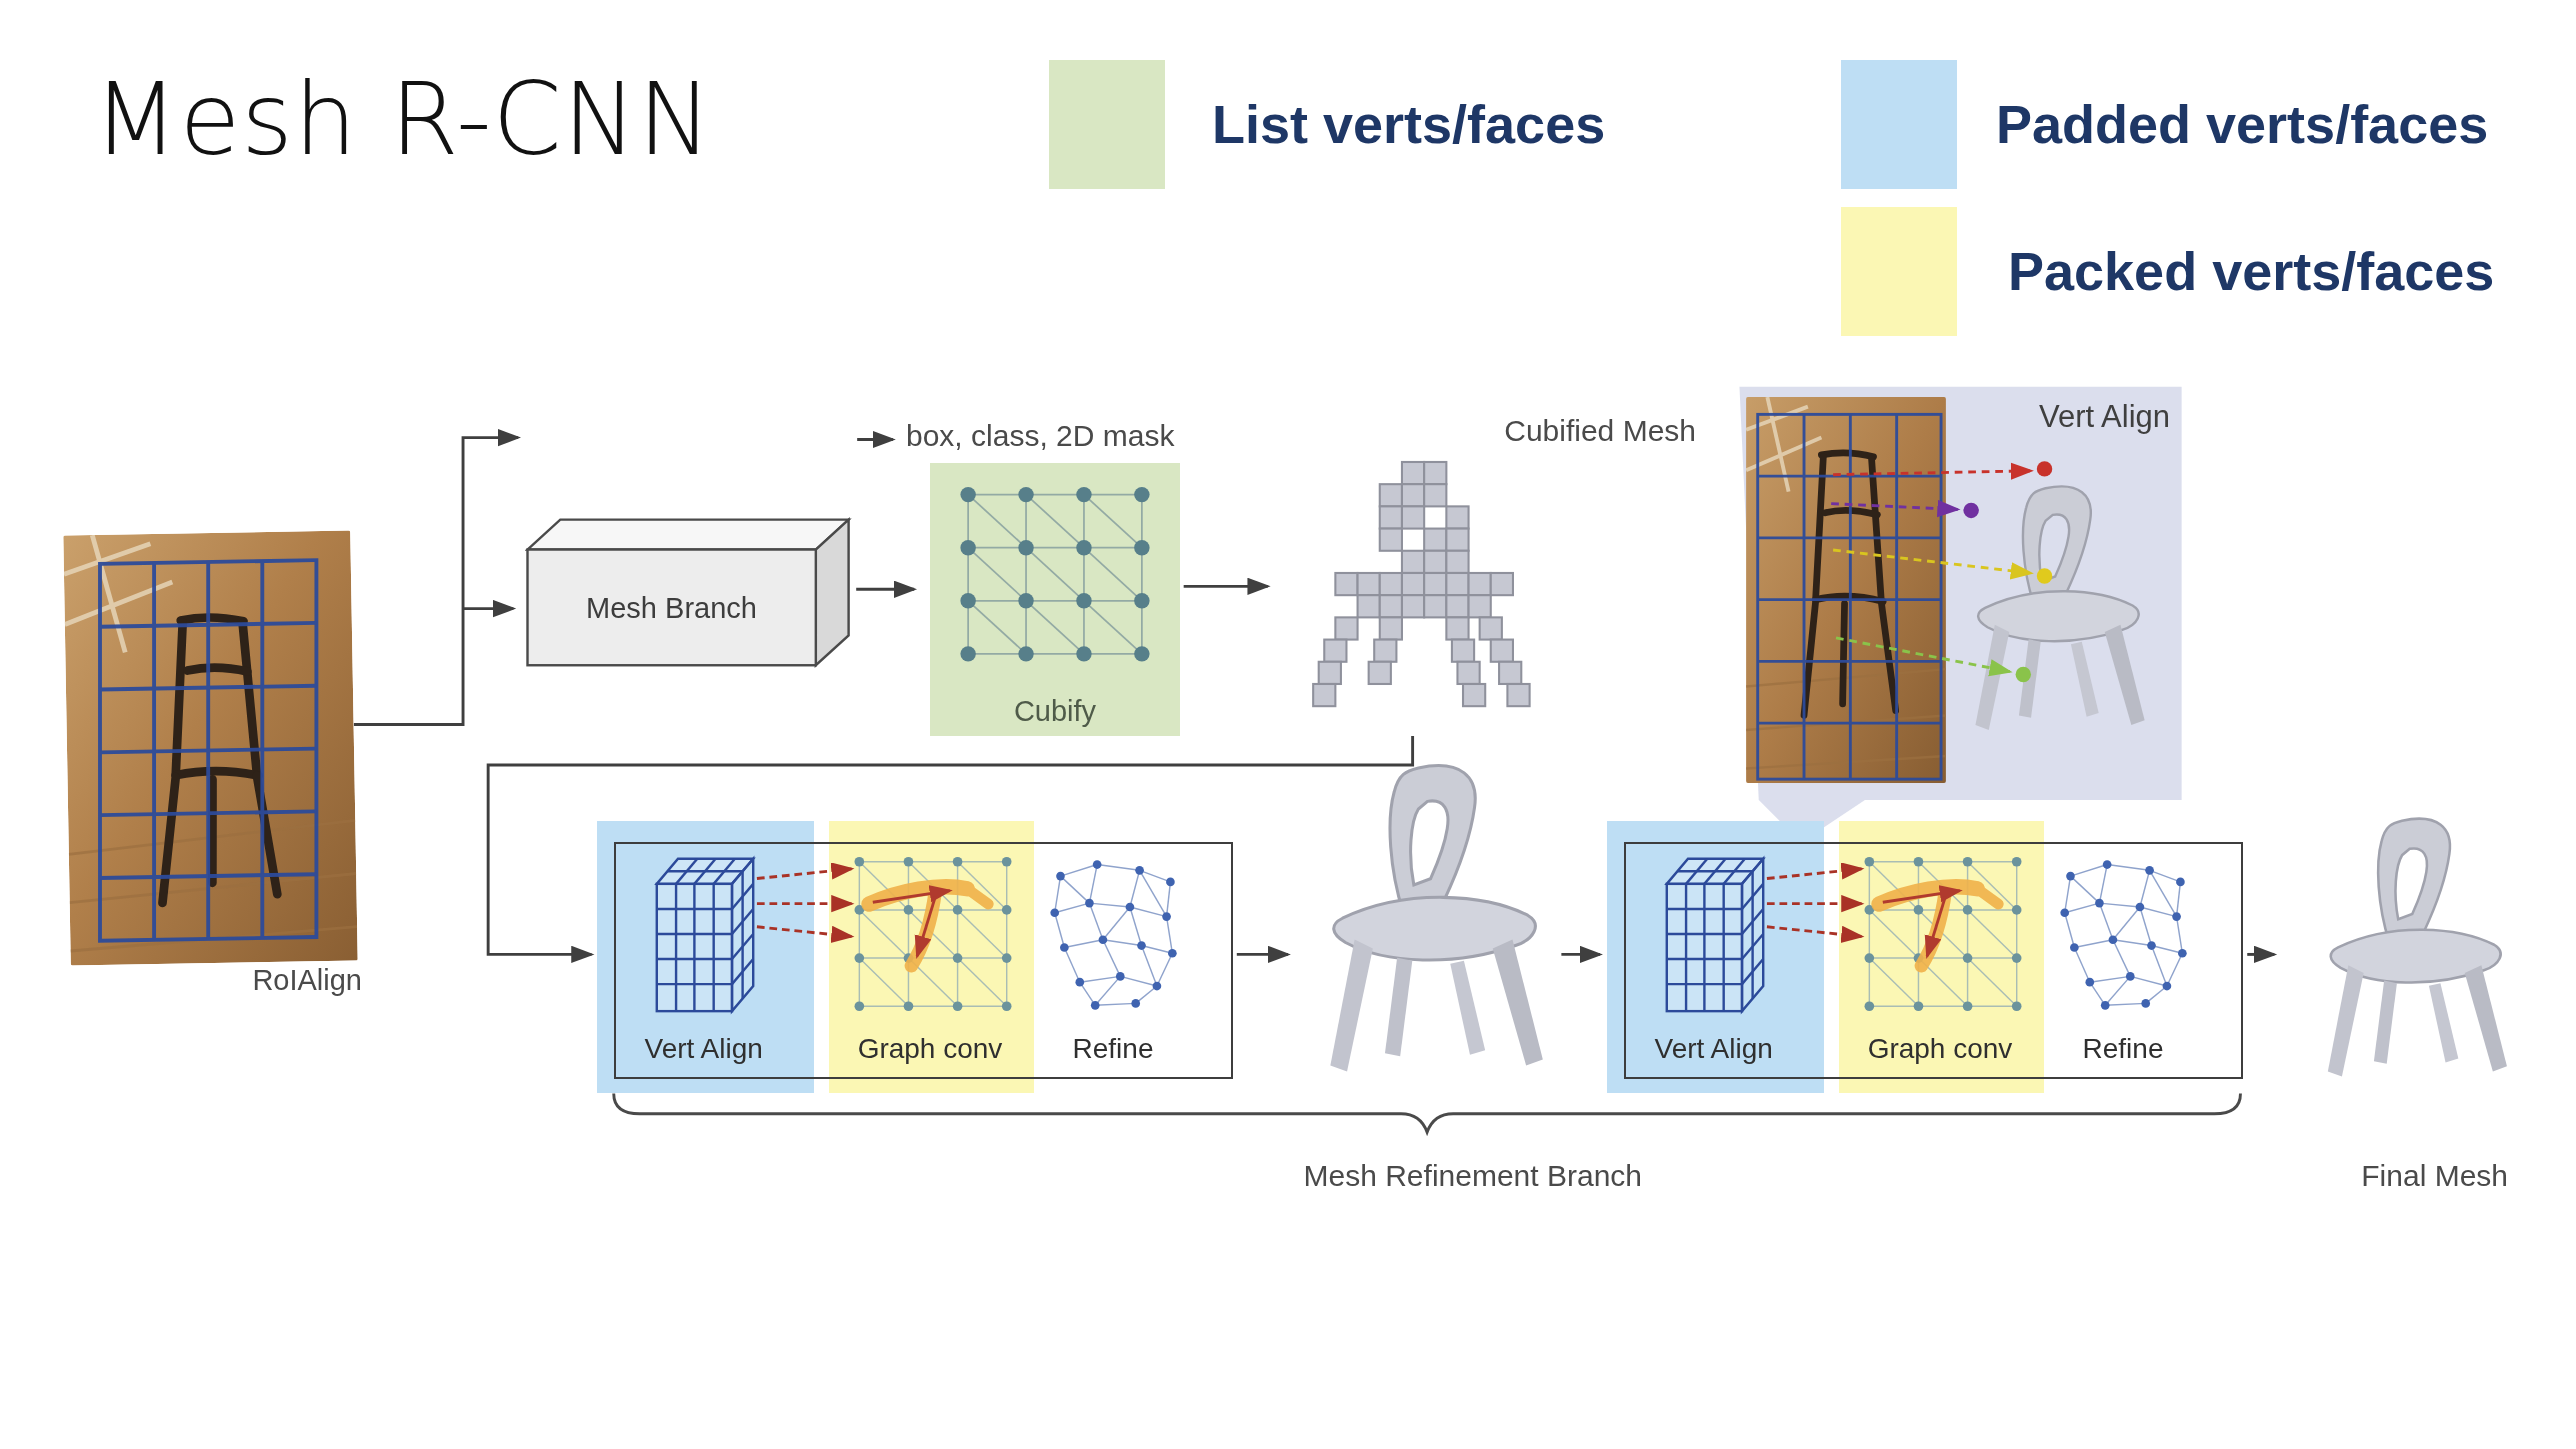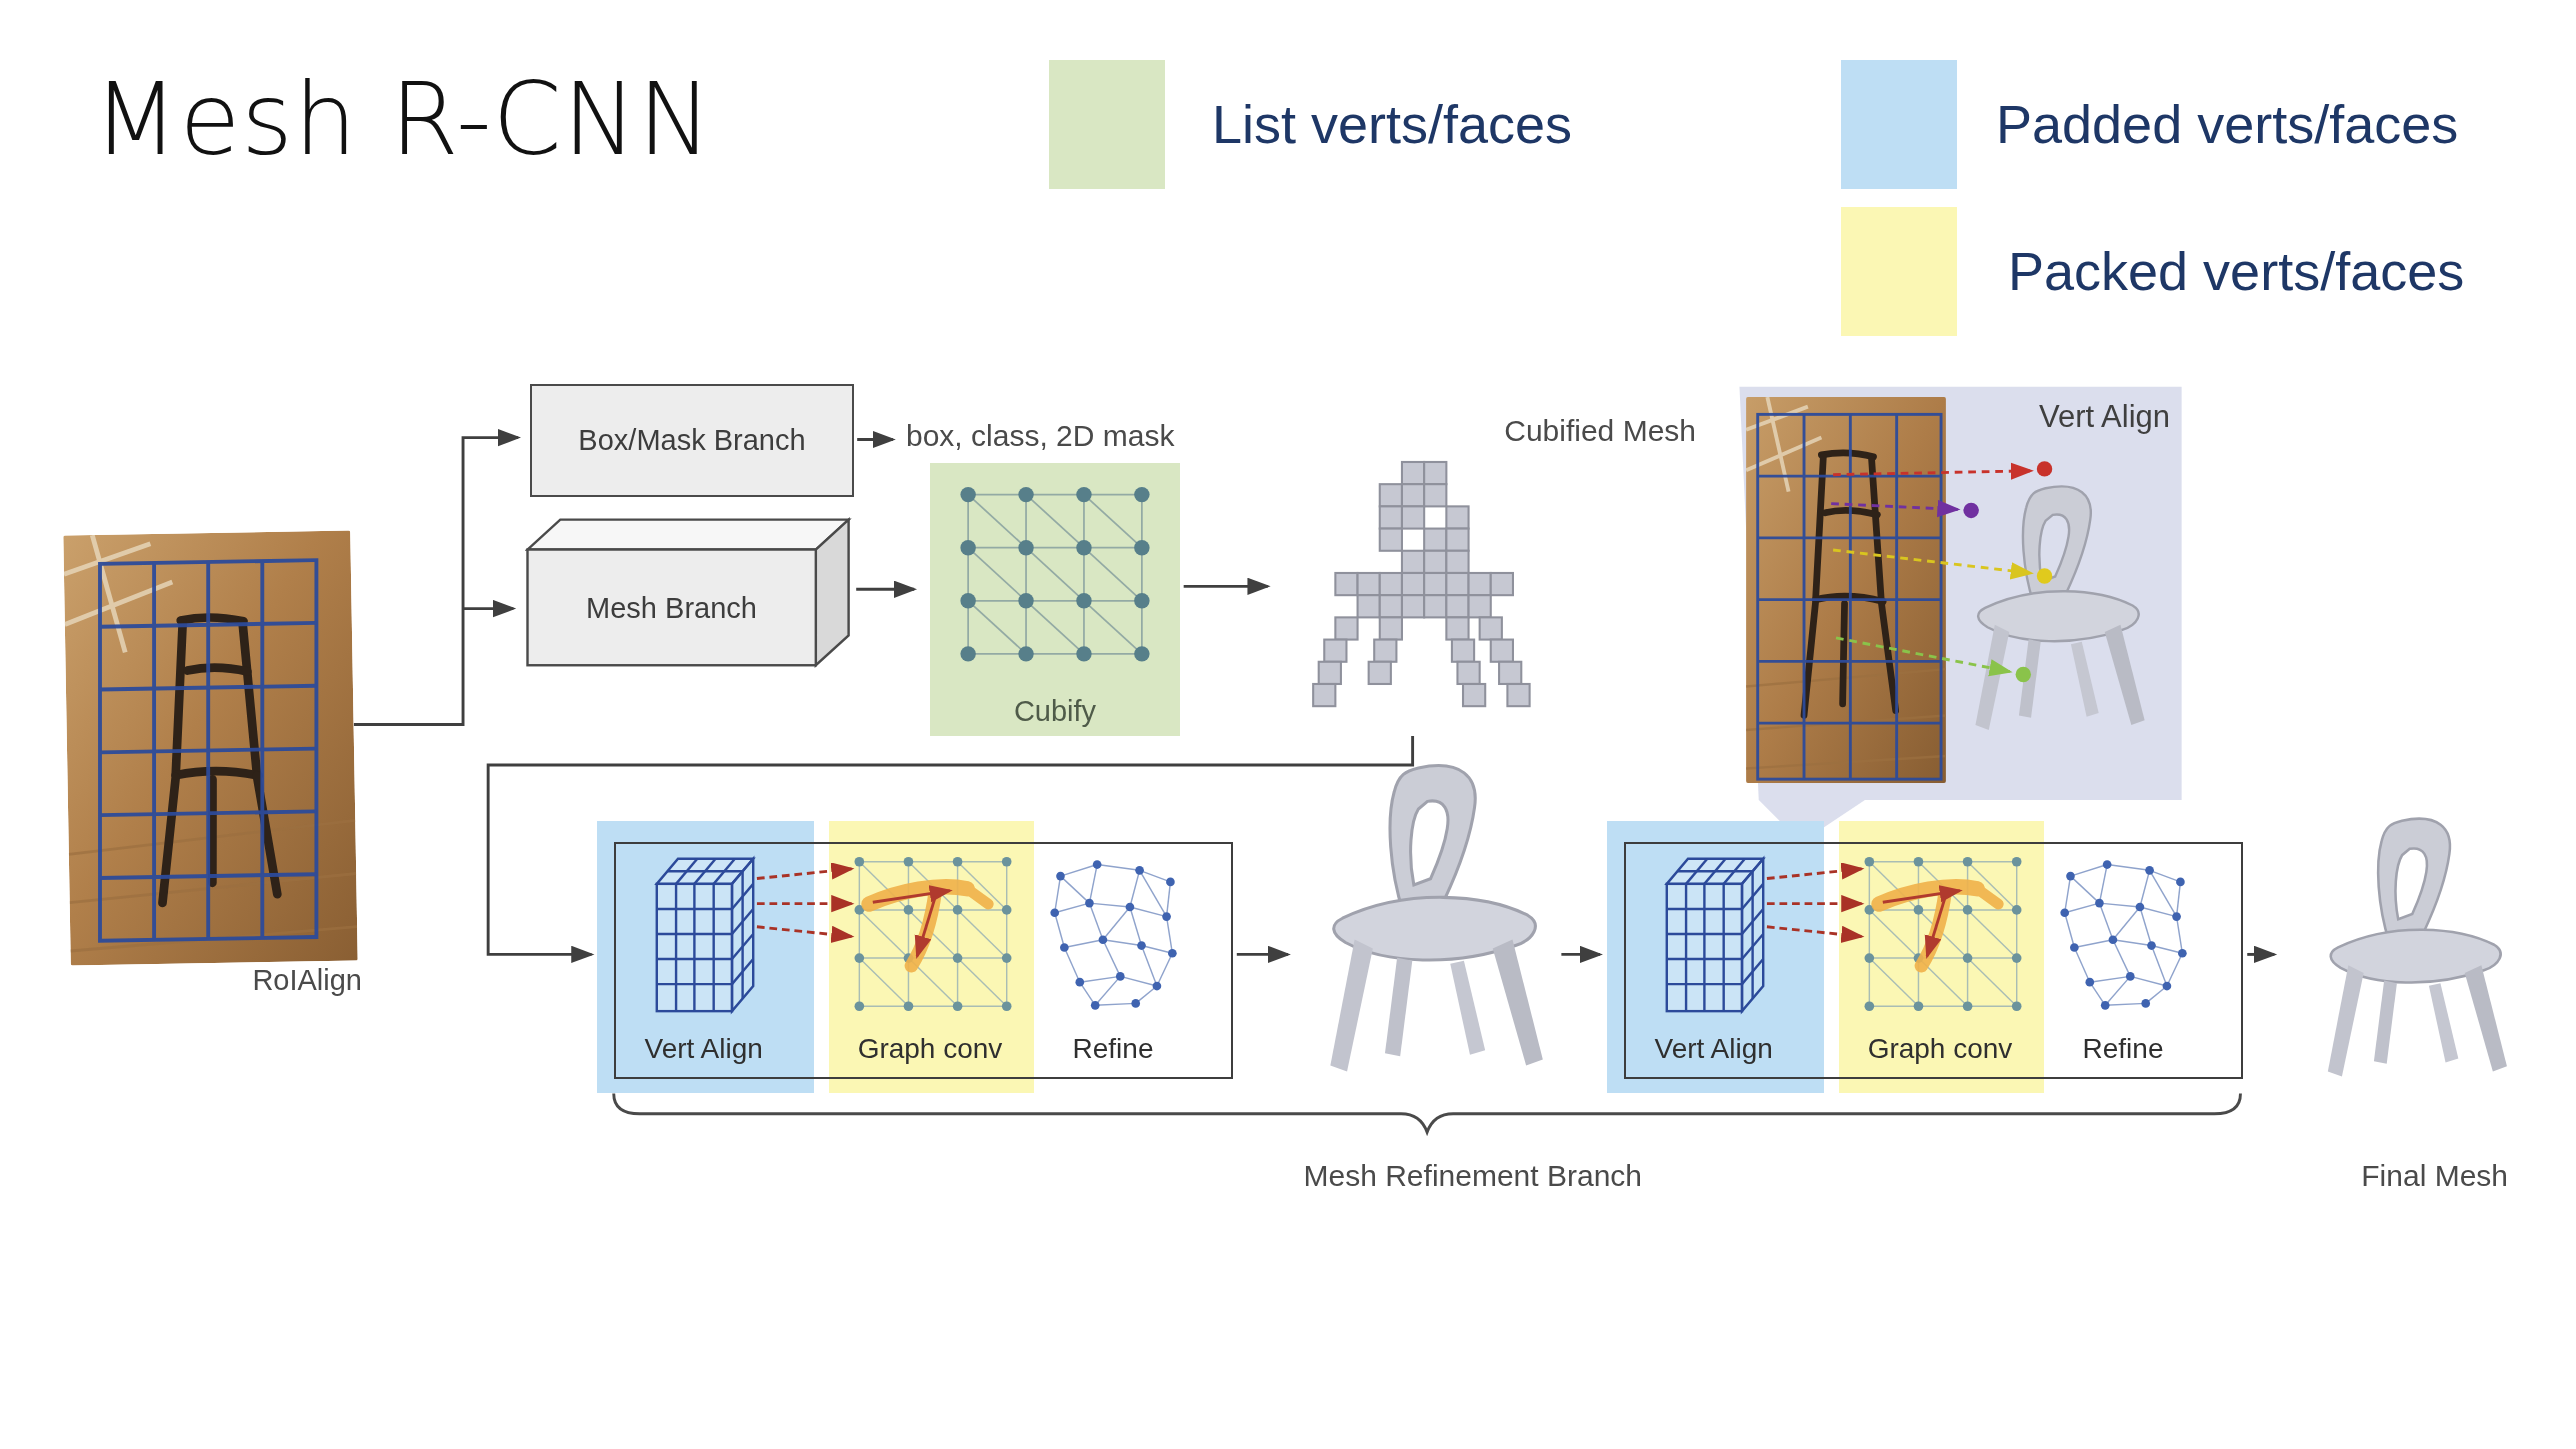--- a/index.html
+++ b/index.html
@@ -5,21 +5,21 @@
   * { margin:0; padding:0; box-sizing:border-box; }
   html,body { width:2576px; height:1449px; background:#ffffff; overflow:hidden;
               font-family:"Liberation Sans", sans-serif; }
   .abs { position:absolute; }
   .canvas { position:relative; width:2576px; height:1449px; background:#fff;padding-left:48px; }
 
   .slide-title { left:93px; top:62px; font-size:99px; font-weight:200; color:#111;
                  font-family:"DejaVu Sans","Liberation Sans",sans-serif; letter-spacing:1px; }
 
   .legend-swatch { width:116px; height:129px; }
-  .legend-label { height:129px; line-height:129px; font-size:54px; color:#1e3766; white-space:nowrap; }
+  .legend-label { height:129px; line-height:129px; font-size:54px; color:#1e3766; white-space:nowrap;font-weight:bold; }
 
   .node-box { background:#ededed; border:2.4px solid #4a4a4a; display:flex;
               align-items:center; justify-content:center; font-size:29px; color:#3d3d3d; }
   .plain-label { font-size:29px; color:#4a4a4a; white-space:nowrap; }
   .center { text-align:right; }
 
   .cubify-box { background:#d9e7c3; }
   .cubify-caption { left:0; top:232px; width:250px; text-align:center; font-size:29px; color:#4f5b49; }
 
   .stage { position:absolute; width:619px; height:237px; z-index:2; }
@@ -109,23 +109,20 @@
         <line x1="38" y1="95" x2="262" y2="95"></line>
           <line x1="38" y1="160" x2="262" y2="160"></line>
           <line x1="38" y1="225" x2="262" y2="225"></line>
         <line x1="38" y1="290" x2="262" y2="290"></line>
           <line x1="38" y1="355" x2="262" y2="355"></line>
       </g>
     </svg>
   </div>
   <div class="abs plain-label center" style="left:72px;top:964px;width:290px;">RoIAlign</div>
 
-  <div class="abs node-box z2" style="left:530px;top:384px;width:324px;height:113px;">
-    <span>Box/Mask Branch</span>
-  </div>
   <div class="abs plain-label" style="left:906px;top:419px;font-size:30px;">box, class, 2D mask</div>
 
   <svg class="abs z2" style="left:525px;top:510px;" width="329" height="162" viewBox="0 0 340 168">
     <g stroke="#4a4a4a" stroke-width="2.5">
       <polygon points="2,41 36,10 335,10 301,41" fill="#f7f7f7"></polygon>
       <polygon points="301,41 335,10 335,130 301,161" fill="#d9d9d9"></polygon>
       <rect x="2" y="41" width="299" height="120" fill="#ededed"></rect>
     </g>
   </svg>
   <div class="abs z2" style="left:527px;top:550px;width:289px;height:116px;display:flex;align-items:center;justify-content:center;font-size:29px;color:#3d3d3d;">Mesh Branch</div>

